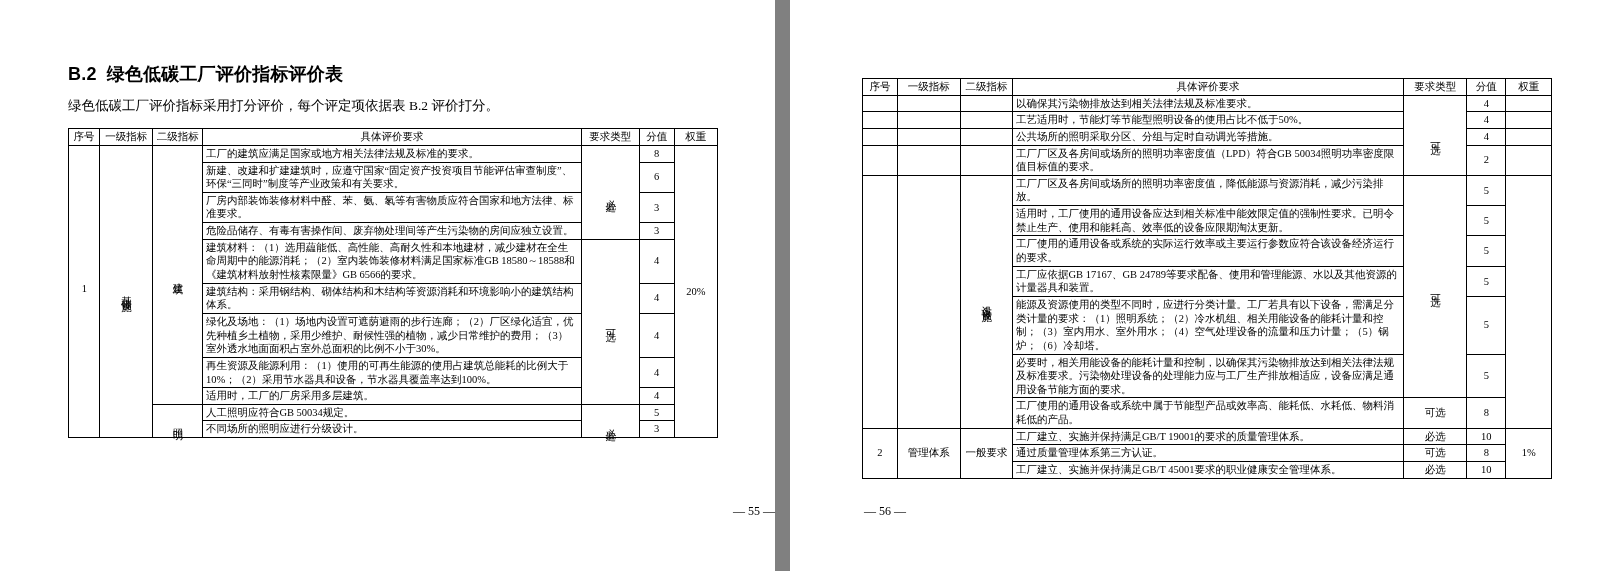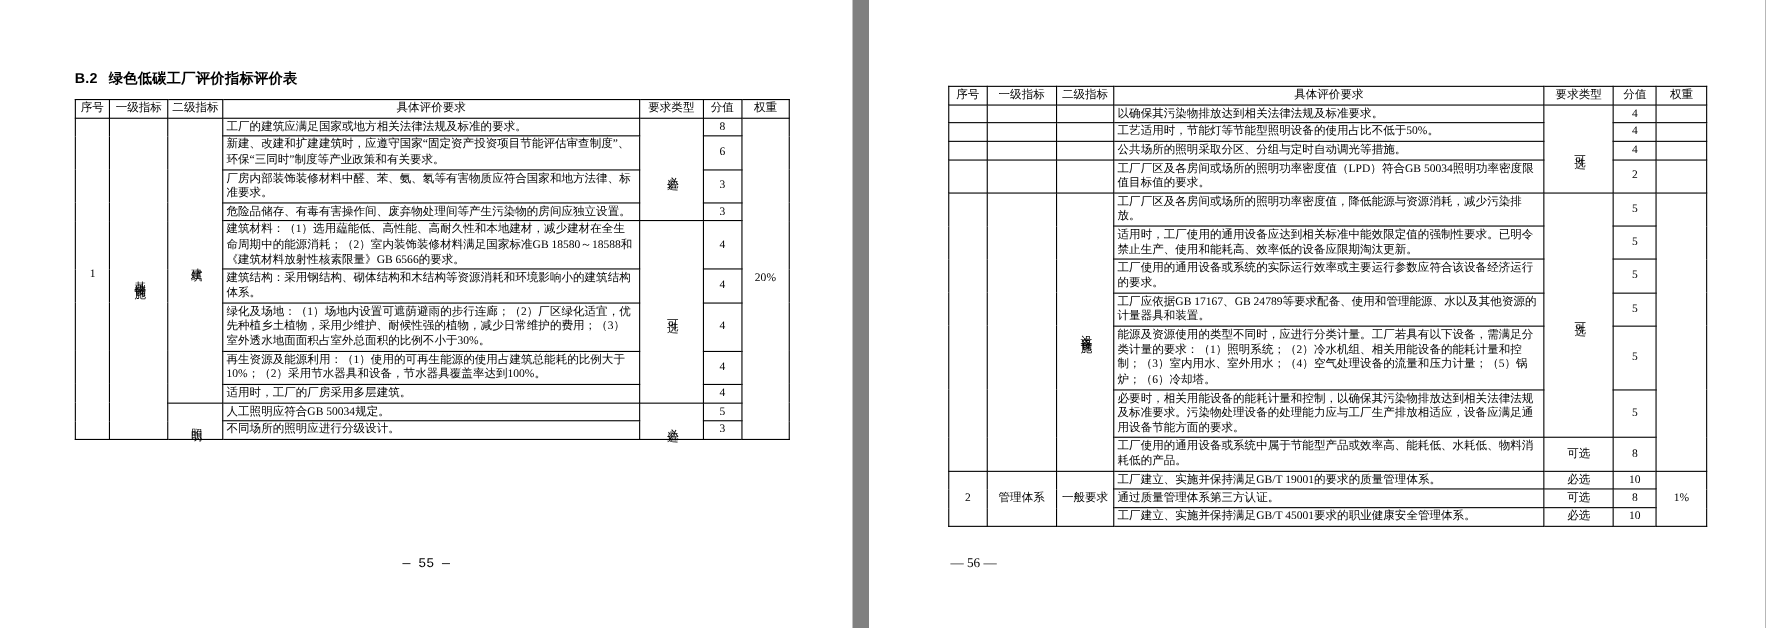--- a/index.html
+++ b/index.html
@@ -39,21 +39,21 @@
   }
   .content-left {
     position: absolute;
     left: 68px;
     top: 62px;
     width: 650px;
   }
   .heading {
     font-family: "Liberation Sans", sans-serif;
     font-weight: bold;
-    font-size: 13px;
+    font-size: 18px;
     color: #000;
     margin: 0 0 10px 0;
     letter-spacing: 0.2px;
   }
   .heading .num { margin-right: 10px; }
   .intro {
     font-size: 13.5px;
     color: #000;
     margin: 0 0 12px 0;
     line-height: 1.5;
@@ -94,23 +94,22 @@
     margin: 0 auto;
     display: inline-block;
   }
   .page-num {
     position: absolute;
     font-size: 12px;
     color: #000;
   }
   .page-num-left {
     left: 0; right: 0;
-    text-align: center;
+    text-align: right;
     bottom: 52px;
-    font-family: Liberation Mono, monospace;
   }
   .page-num-right {
     left: 74px;
     bottom: 52px;
   }
   .content-right {
     position: absolute;
     left: 72px;
     top: 78px;
     width: 690px;
@@ -121,20 +120,21 @@
 
 <div class="spread">
 
   <div class="page page-left">
     <div class="content-left">
 
       <h2 class="heading">
         <span class="num">B.2</span><span>绿色低碳工厂评价指标评价表</span>
       </h2>
 
+      <p class="intro">绿色低碳工厂评价指标采用打分评价，每个评定项依据表 B.2 评价打分。</p>
 
 
       <table class="grid">
         <colgroup>
           <col style="width:30px">
           <col style="width:52px">
           <col style="width:48px">
           <col style="width:368px">
           <col style="width:56px">
           <col style="width:34px">

